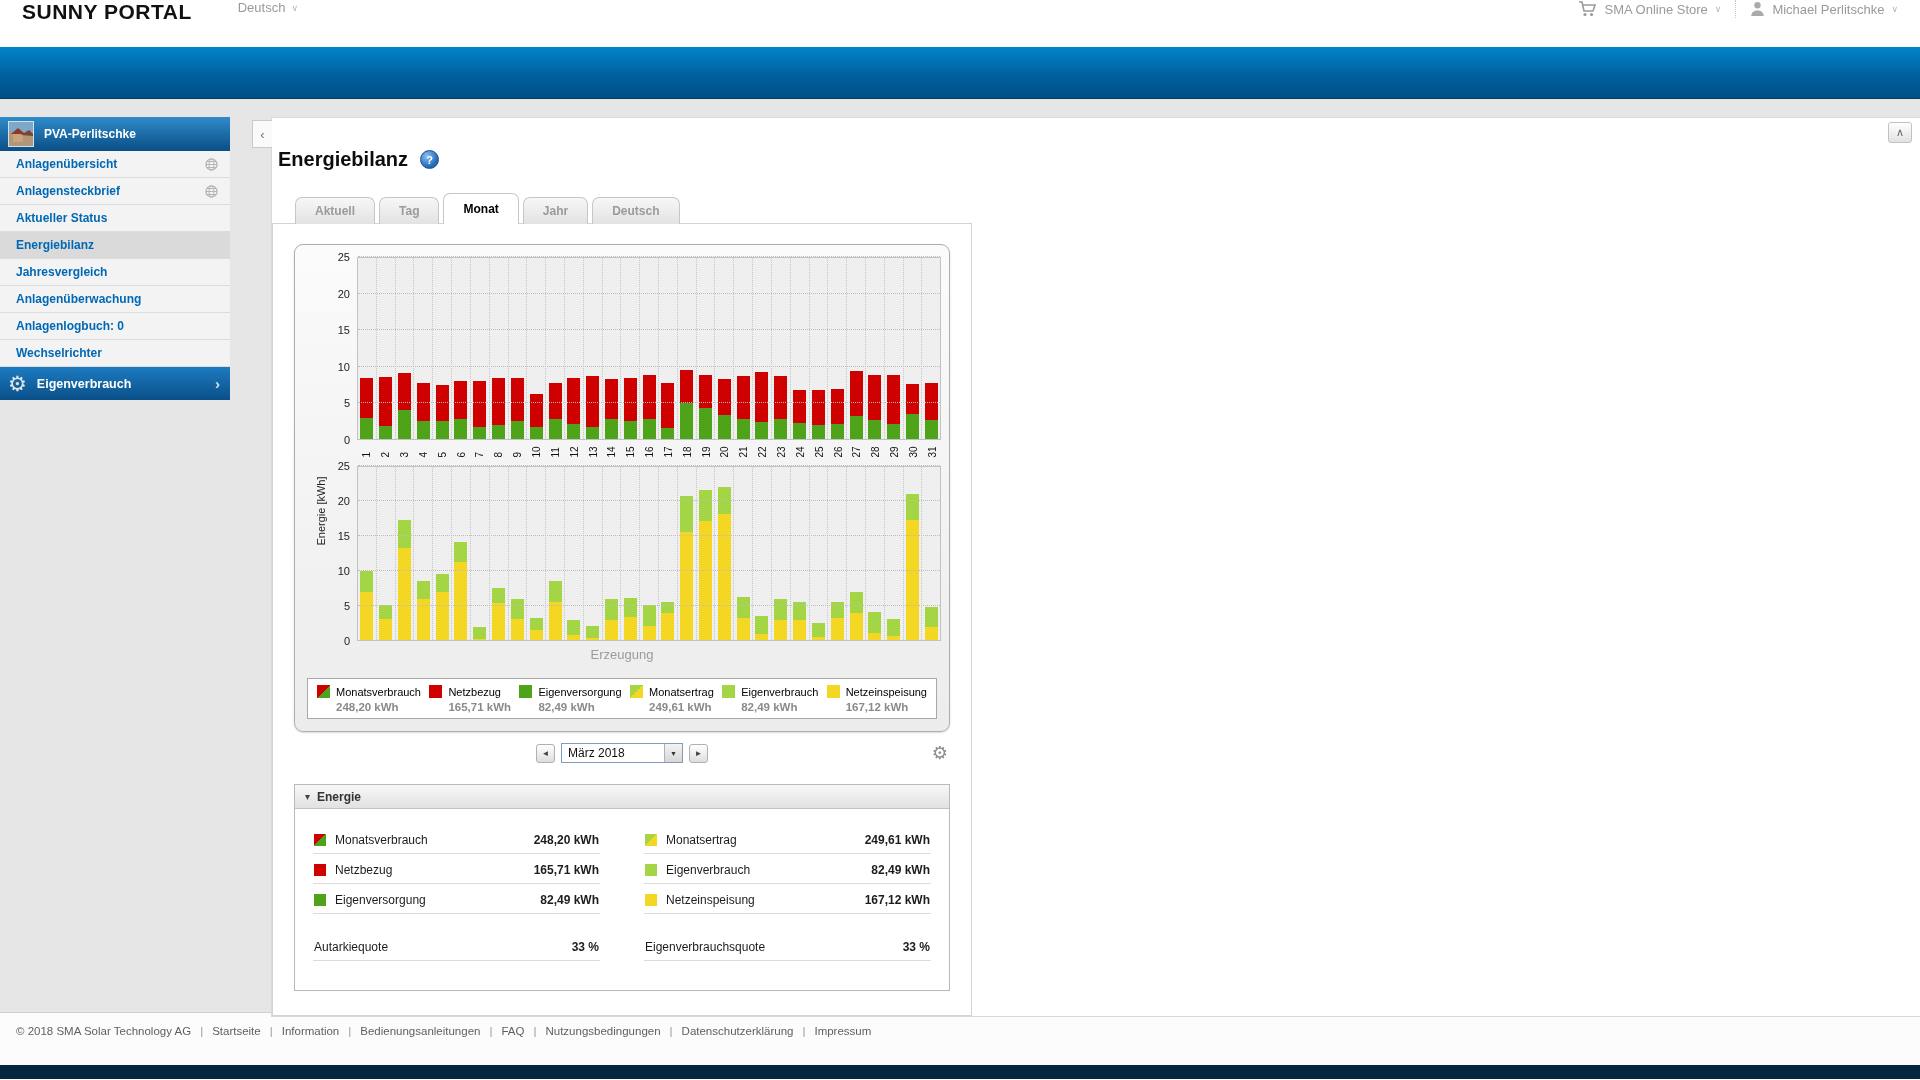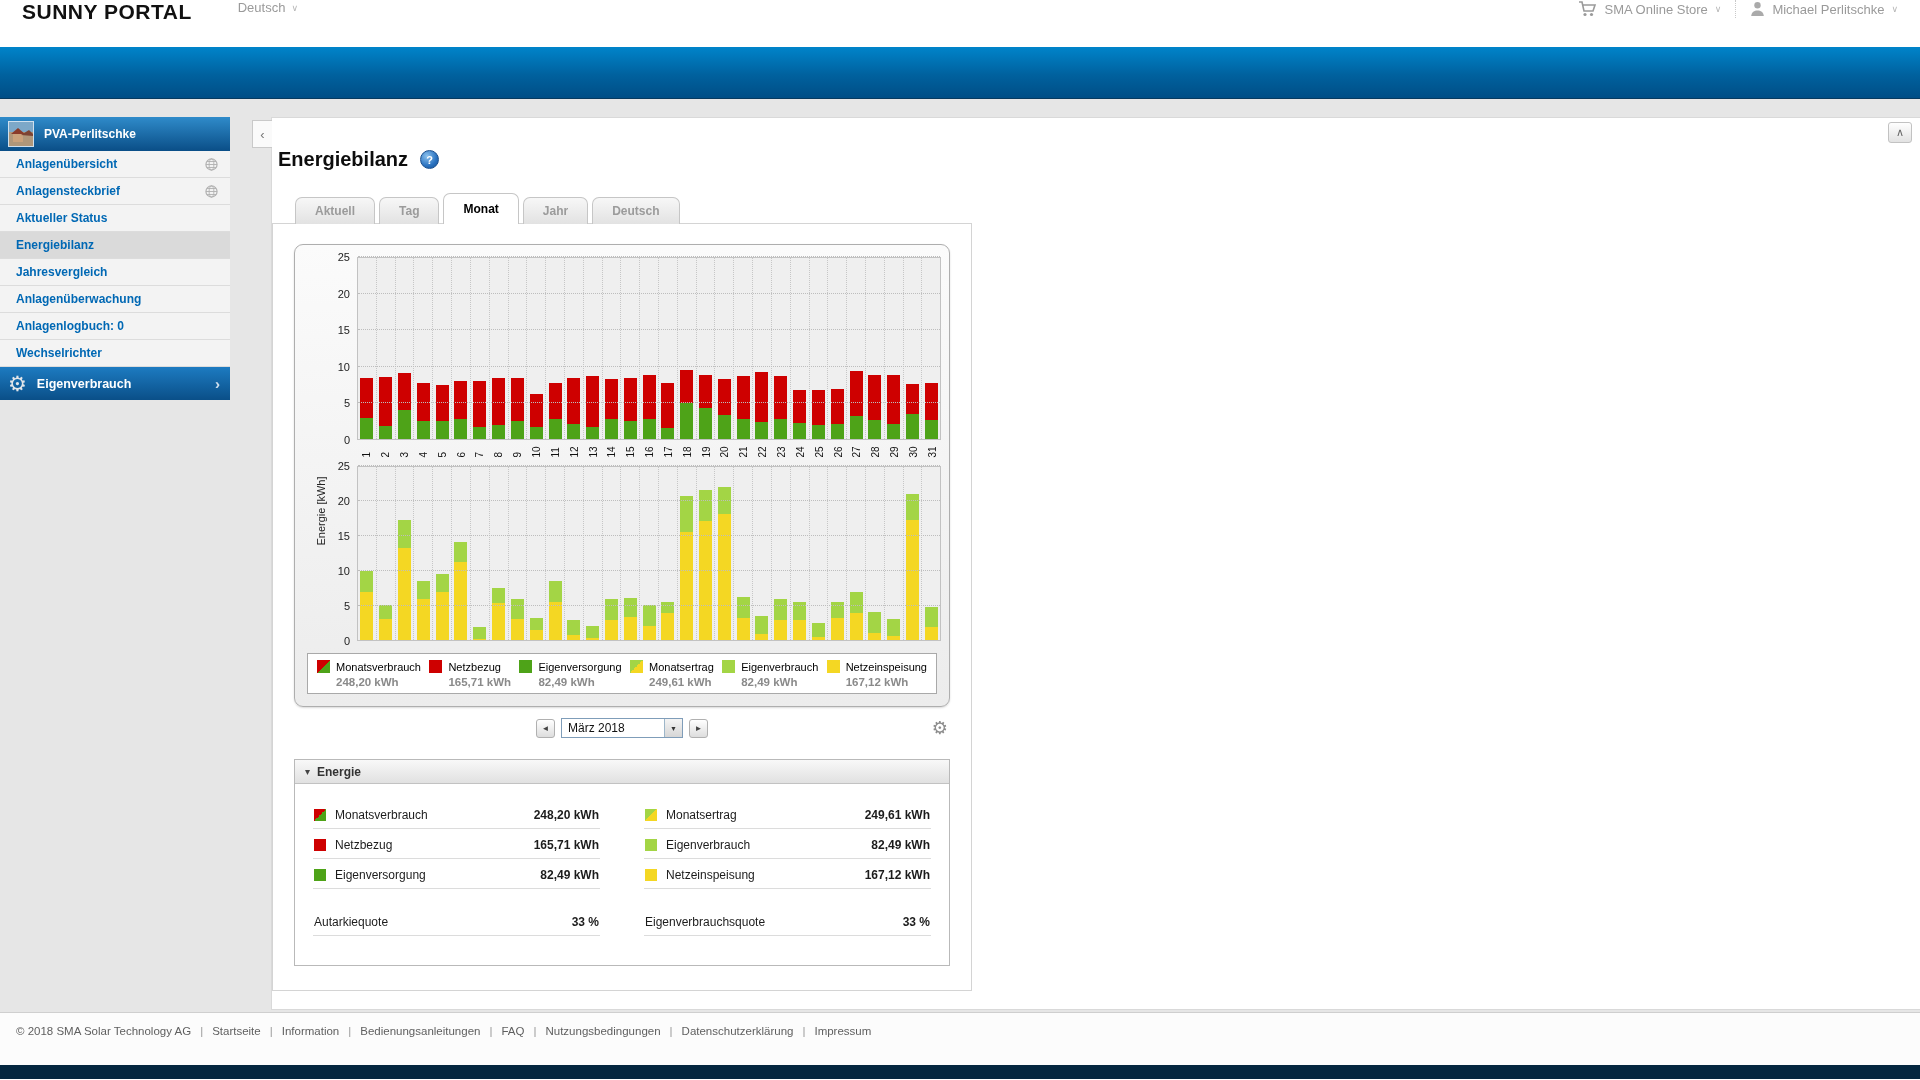--- a/index.html
+++ b/index.html
@@ -720,20 +720,21 @@
                   <div class="slot">
                     <div class="bar">
                       <div class="seg" style="height: 13.3px; background: rgb(244, 215, 35);"></div>
                       <div class="seg" style="height: 19.6px; background: rgb(163, 213, 69);"></div>
                     </div>
                   </div>
                 </div>
               </div>
           </div>
         </div>
+        <div class="chart-title bottom">Erzeugung</div>
         <div class="legend" id="legend">
             <div class="lg-item">
               <div class="lg-top">
                 <div class="sw sw-rg"></div>
                 <span class="lg-label">Monatsverbrauch</span>
               </div>
               <div class="lg-value">248,20 kWh</div>
             </div>
             <div class="lg-item">
               <div class="lg-top">

